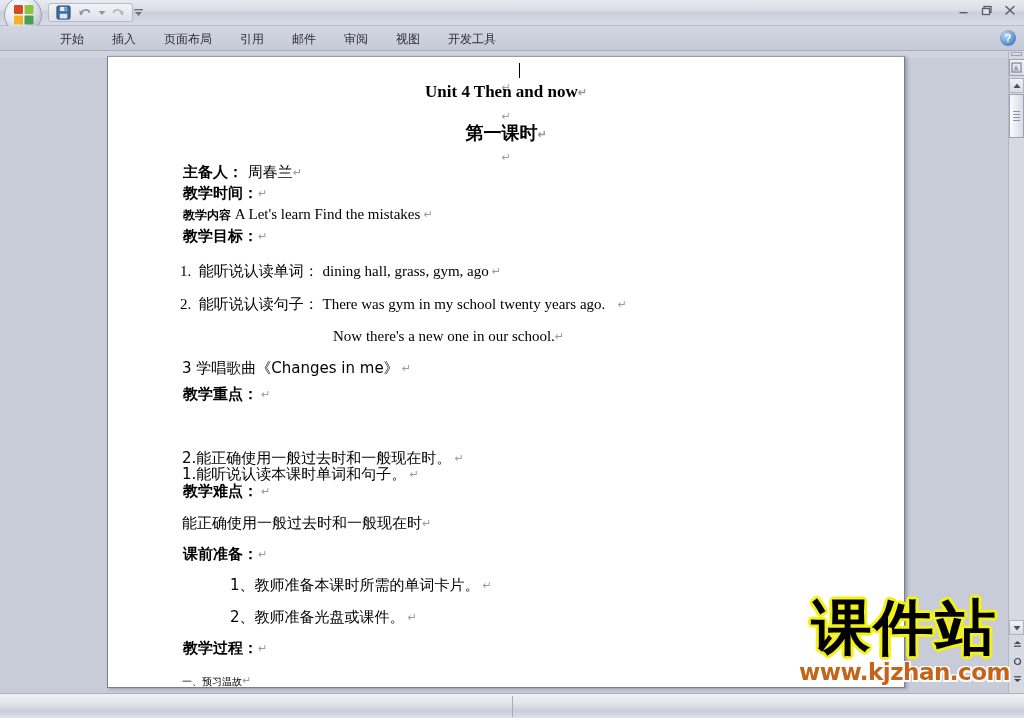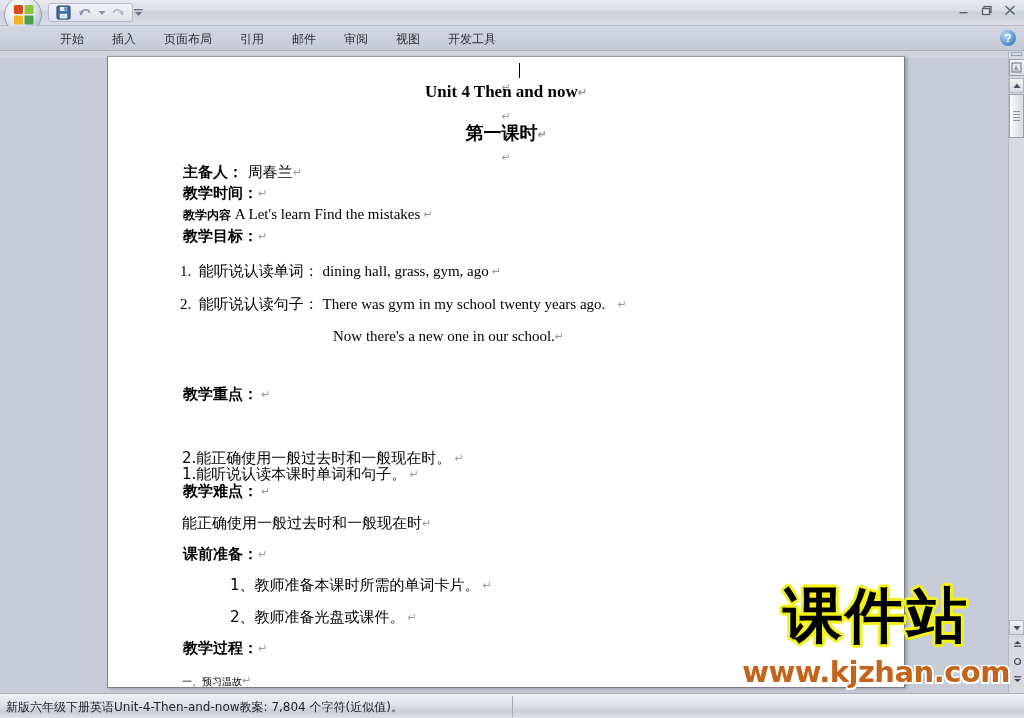--- a/index.html
+++ b/index.html
@@ -274,25 +274,25 @@
     color: #000000;
     letter-spacing: 2px;
     text-shadow:
       -2px 0 #f2f21a, 2px 0 #f2f21a, 0 -2px #f2f21a, 0 2px #f2f21a,
       -2px -2px #f2f21a, 2px -2px #f2f21a, -2px 2px #f2f21a, 2px 2px #f2f21a,
       -3px 0 #f2f21a, 3px 0 #f2f21a, 0 3px #f2f21a, 0 -3px #f2f21a;
   }
   #wm-url {
     font-family: "DejaVu Sans", sans-serif;
     font-weight: bold;
-    font-size: 29px;
+    font-size: 23px;
     line-height: 30px;
     color: #c4631a;
     letter-spacing: -0.5px;
-    margin-top: 15px;
+    margin-top: 3px;
     text-shadow:
       -1.5px 0 #fff, 1.5px 0 #fff, 0 -1.5px #fff, 0 1.5px #fff,
       -1.5px -1.5px #fff, 1.5px -1.5px #fff, -1.5px 1.5px #fff, 1.5px 1.5px #fff;
   }
 
   
   #statusbar {
     position: absolute;
     left: 0; bottom: 0;
     width: 1024px; height: 25px;
@@ -425,20 +425,21 @@
       <div class="ln" style="left:75px; top:150px;"><span class="hanzi-b" style="font-size:12px">教学内容</span><span style="font-size:15px">&nbsp;</span><span style="font-size:15px">A   Let's learn     Find the mistakes</span><span class="pilcrow">&nbsp;</span><span class="pilcrow">↵</span></div>
 
       <div class="ln" style="left:75px; top:172px;"><span class="hanzi-b" style="font-size:15px">教学目标：</span><span class="pilcrow">↵</span></div>
 
       <div class="ln" style="left:72px; top:207px;"><span style="font-size:15px">1.</span><span style="font-size:15px">&nbsp;&nbsp;</span><span class="hanzi" style="font-size:15px">能听说认读单词：</span><span style="font-size:15px">&nbsp;</span><span style="font-size:15px">dining hall, grass, gym, ago</span><span class="pilcrow">&nbsp;</span><span class="pilcrow">↵</span></div>
 
       <div class="ln" style="left:72px; top:240px;"><span style="font-size:15px">2.</span><span style="font-size:15px">&nbsp;&nbsp;</span><span class="hanzi" style="font-size:15px">能听说认读句子：</span><span style="font-size:15px">&nbsp;</span><span style="font-size:15px">There was gym in my school twenty years ago.</span><span class="pilcrow">&nbsp;&nbsp;&nbsp;&nbsp;</span><span class="pilcrow">↵</span></div>
 
       <div class="ln" style="left:225px; top:272px;"><span style="font-size:15px">Now there's a new one in our school.</span><span class="pilcrow">↵</span></div>
 
+      <div class="ln" style="left:74px; top:304px;"><span class="hanzi" style="font-size:15px">3 学唱歌曲《Changes in me》</span><span class="pilcrow">&nbsp;</span><span class="pilcrow">↵</span></div>
 
       <div class="ln" style="left:75px; top:330px;"><span class="hanzi-b" style="font-size:15px">教学重点：</span><span class="pilcrow">&nbsp;</span><span class="pilcrow">↵</span></div>
 
       <div class="ln" style="left:74px; top:362px;margin-top:48px;"><span class="hanzi" style="font-size:15px">1.能听说认读本课时单词和句子。</span><span class="pilcrow">&nbsp;</span><span class="pilcrow">↵</span></div>
 
       <div class="ln" style="left:74px; top:394px;"><span class="hanzi" style="font-size:15px">2.能正确使用一般过去时和一般现在时。</span><span class="pilcrow">&nbsp;</span><span class="pilcrow">↵</span></div>
 
       <div class="ln" style="left:75px; top:427px;"><span class="hanzi-b" style="font-size:15px">教学难点：</span><span class="pilcrow">&nbsp;</span><span class="pilcrow">↵</span></div>
 
       <div class="ln" style="left:74px; top:459px;"><span class="hanzi" style="font-size:15px">能正确使用一般过去时和一般现在时</span><span class="pilcrow">↵</span></div>
@@ -506,15 +507,14 @@
     </div>
   </div>
 
   <div id="watermark">
     <div id="wm-cn">课件站</div>
     <div id="wm-url">www.kjzhan.com</div>
   </div>
 </div>
 
 <div id="statusbar">
-  <div id="status-text" class="hanzi">新版六年级下册英语Unit-4-Then-and-now教案: 7,804 个字符(近似值)。</div>
   <div id="status-divider"></div>
 </div>
 
 </body></html>

